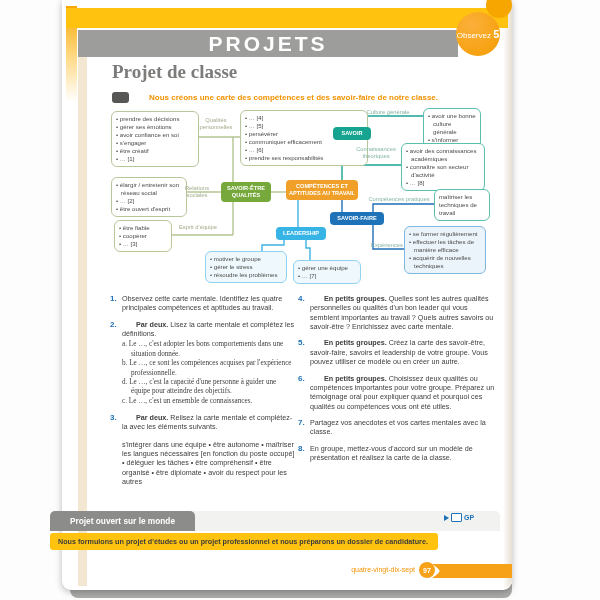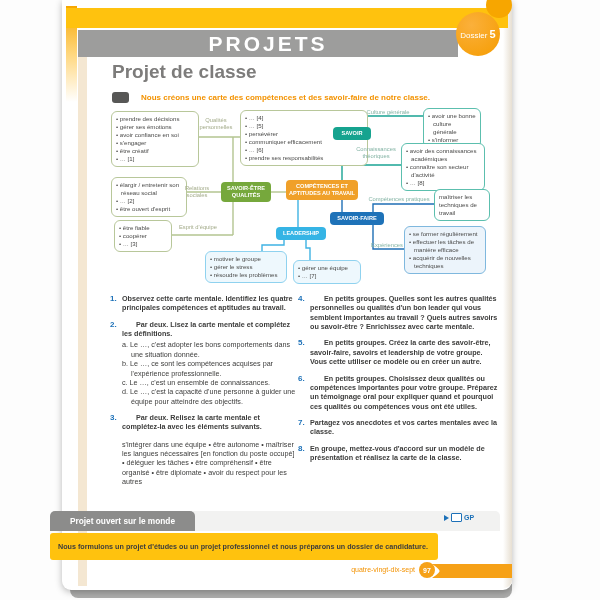--- a/index.html
+++ b/index.html
@@ -23,22 +23,22 @@
           display:flex;align-items:center;justify-content:center;text-align:center;}
   .banner-title{color:#ffffff;font-size:21px;font-weight:600;letter-spacing:3px;}
   .dossier{position:absolute;left:394px;top:12px;width:44px;height:44px;border-radius:50%;
            background:radial-gradient(circle at 35% 30%,#fbb03b,#f59c00);
            display:flex;align-items:center;justify-content:center;z-index:3;}
   .dossier-tail{position:absolute;left:424px;top:-8px;width:26px;height:26px;background:#f7a600;
                 border-radius:0 50% 50% 50%;transform:rotate(45deg);z-index:2;}
   .dossier-text{color:#fff;font-size:8px;white-space:nowrap;}
   .dossier-text b{font-size:11px;}
 
-  .section-title{position:absolute;left:50px;top:61px;font-size:19px;font-weight:700;color:#7d7c7b;}
-  .goal-row{position:absolute;left:50px;top:92px;display:flex;align-items:center;gap:12px;}
+  .section-title{position:absolute;left:50px;top:61px;font-size:19px;font-weight:700;color:#7d7c7b;font-family:Liberation Serif, serif;}
+  .goal-row{position:absolute;left:50px;top:92px;display:flex;align-items:center;gap:20px;}
   .goal-icon{width:17px;height:11px;background:#575756;border-radius:3px;flex:none;}
   .goal-text{color:#f39200;font-weight:700;font-size:8px;}
 
   
   .mm{position:absolute;left:0;top:0;width:600px;height:600px;pointer-events:none;}
   .mm svg{position:absolute;left:0;top:0;}
   .mm-box{position:absolute;background:#fff;border:1px solid #b8c79a;border-radius:6px;
           padding:3px 4px;font-size:6.1px;line-height:1.3;color:#4a4a49;}
   .mm-li{padding-left:5px;text-indent:-5px;}
   .mm-li::before{content:"• ";}
@@ -50,38 +50,38 @@
   .mm-label{position:absolute;font-size:5.8px;line-height:1.15;color:#a3ab8a;text-align:center;}
   .mm-label.r{color:#83b3a4;}
 
   
   .col{position:absolute;font-size:7.2px;line-height:1.3;color:#3c3c3b;}
   .col-left{left:110px;top:294px;width:186px;}
   .col-right{left:298px;top:294px;width:200px;}
   .ex{position:relative;padding-left:12px;margin-bottom:7px;}
   .ex-num{position:absolute;left:0;top:0;color:#1d71b8;font-weight:700;font-size:8px;}
   .ex-lead{font-weight:700;padding-left:14px;}
-  .ex-text{font-weight:700;}
+  .ex-text{font-weight:400;}
   .ex-subs{margin-top:2px;font-weight:400;}
-  .ex-sub{padding-left:9px;text-indent:-9px;}
+  .ex-sub{padding-left:9px;text-indent:-9px;font-family:Liberation Serif, serif;}
   .ex-detail{margin-top:8px;font-weight:400;}
   .ex-detail:empty,.ex-lead:empty{display:none;}
 
   
   .proj-bar-light{position:absolute;left:193px;top:511px;width:307px;height:20px;
                   background:#f2f2f1;border-radius:0 5px 0 0;}
   .proj-tab{position:absolute;left:50px;top:511px;width:145px;height:20px;background:#8c8c8b;
             border-radius:5px 5px 0 0;display:flex;align-items:center;justify-content:center;}
   .proj-tab span{color:#fff;font-weight:700;font-size:8.3px;}
   .gp{position:absolute;left:444px;top:513px;display:flex;align-items:center;gap:2px;}
   .gp-play{width:0;height:0;border-left:5px solid #1d71b8;border-top:3.5px solid transparent;
            border-bottom:3.5px solid transparent;}
   .gp-doc{width:9px;height:7px;border:1.2px solid #1d71b8;border-radius:1px;background:#fff;}
   .gp-label{color:#1d71b8;font-weight:700;font-size:7px;}
-  .foot-band{position:absolute;left:50px;top:533px;width:388px;height:27px;background:#ffc20e;
+  .foot-band{position:absolute;left:50px;top:533px;width:388px;height:17px;background:#ffc20e;
              border-radius:3px;display:flex;align-items:center;padding:0 8px;box-sizing:border-box;}
   .foot-band span{font-size:7.2px;font-weight:700;color:#3d3d3c;}
   .page-word{position:absolute;left:300px;top:566px;width:115px;text-align:right;
              color:#f39200;font-size:7px;}
   .page-badge{position:absolute;left:419px;top:562px;width:16px;height:16px;border-radius:50%;
               background:#f6a117;color:#fff;font-weight:700;font-size:7px;
               display:flex;align-items:center;justify-content:center;z-index:2;}
   .page-pinch{position:absolute;left:432px;top:563px;}
 </style>
 </head>
@@ -94,21 +94,21 @@
     <div class="spine-orange"></div>
     <div class="spine-cream"></div>
     <div class="right-edge"></div>
 
     <div class="top-band"></div>
     <div class="dossier-tail"></div>
     <div class="banner">
       <span class="banner-title">PROJETS</span>
     </div>
     <div class="dossier">
-      <span class="dossier-text"><span>Dossier</span> <b>5</b></span>
+      <span class="dossier-text"><span>Observez</span> <b>5</b></span>
     </div>
 
     <div class="section-title">Projet de classe</div>
     <div class="goal-row">
       <span class="goal-icon"></span>
       <span class="goal-text">Nous créons une carte des compétences et des savoir-faire de notre classe.</span>
     </div>
   </div>
 
   <div class="mm">
@@ -221,39 +221,39 @@
       <span class="ex-num">1.</span>
        <span class="ex-text">Observez cette carte mentale. Identifiez les quatre principales compétences et aptitudes au travail.</span>
       <div class="ex-subs"></div>
     </div>
     <div class="ex">
       <span class="ex-num">2.</span>
       <span class="ex-lead">Par deux.</span> <span class="ex-text">Lisez la carte mentale et complétez les définitions.</span>
       <div class="ex-subs">
           <div class="ex-sub">a. Le …, c'est adopter les bons comportements dans une situation donnée.</div>
           <div class="ex-sub">b. Le …, ce sont les compétences acquises par l'expérience professionnelle.</div>
+          <div class="ex-sub">d. Le …, c'est la capacité d'une personne à guider une équipe pour atteindre des objectifs.</div>
           <div class="ex-sub">c. Le …, c'est un ensemble de connaissances.</div>
-          <div class="ex-sub">d. Le …, c'est la capacité d'une personne à guider une équipe pour atteindre des objectifs.</div>
         </div>
     </div>
     <div class="ex">
       <span class="ex-num">3.</span>
       <span class="ex-lead">Par deux.</span> <span class="ex-text">Relisez la carte mentale et complétez-la avec les éléments suivants.</span>
       <div class="ex-detail">s'intégrer dans une équipe • être autonome • maîtriser les langues nécessaires [en fonction du poste occupé] • déléguer les tâches • être compréhensif • être organisé • être diplomate • avoir du respect pour les autres</div>
     </div>
   </div>
 
   <div class="col col-right">
     <div class="ex">
       <span class="ex-num">4.</span>
       <span class="ex-lead">En petits groupes.</span> <span class="ex-text">Quelles sont les autres qualités personnelles ou qualités d'un bon leader qui vous semblent importantes au travail ? Quels autres savoirs ou savoir-être ? Enrichissez avec carte mentale.</span>
     </div>
     <div class="ex">
       <span class="ex-num">5.</span>
-      <span class="ex-lead">En petits groupes.</span> <span class="ex-text">Créez la carte des savoir-être, savoir-faire, savoirs et leadership de votre groupe. Vous cette utiliser ce modèle ou en créer un autre.</span>
+      <span class="ex-lead">En petits groupes.</span> <span class="ex-text">Créez la carte des savoir-être, savoir-faire, savoirs et leadership de votre groupe. Vous pouvez utiliser ce modèle ou en créer un autre.</span>
     </div>
     <div class="ex">
       <span class="ex-num">6.</span>
       <span class="ex-lead">En petits groupes.</span> <span class="ex-text">Choisissez deux qualités ou compétences importantes pour votre groupe. Préparez un témoignage oral pour expliquer quand et pourquoi ces qualités ou compétences vous ont été utiles.</span>
     </div>
     <div class="ex">
       <span class="ex-num">7.</span>
        <span class="ex-text">Partagez vos anecdotes et vos cartes mentales avec la classe.</span>
     </div>
     <div class="ex">

